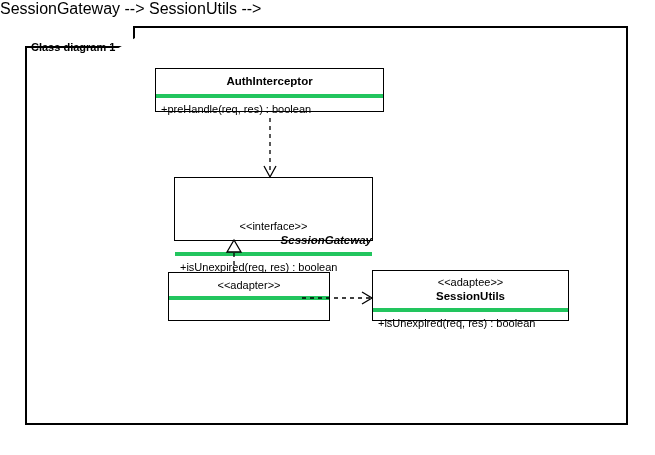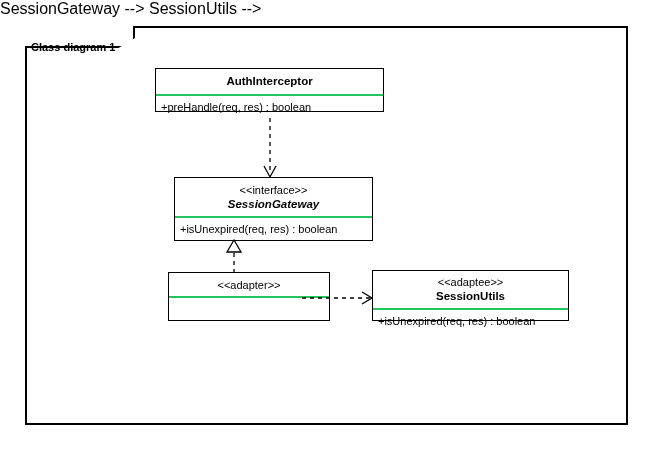--- a/index.html
+++ b/index.html
@@ -59,60 +59,61 @@
     position: absolute;
     box-sizing: border-box;
     border: 1px solid #000000;
     background: #ffffff;
   }
   .compartment {
     box-sizing: border-box;
     padding: 0;
   }
   .compartment + .compartment {
-    border-top: 2px solid #22c55e;
+    border-top: 4px solid #22c55e;
   }
   .stereotype {
     text-align: center;
     font-size: 11px;
     font-weight: normal;
     font-style: normal;
     color: #000000;
     line-height: 14px;
     white-space: nowrap;
   }
   .class-name {
     text-align: center;
     font-size: 11.5px;
     font-weight: bold;
     color: #000000;
     line-height: 15px;
     white-space: nowrap;
   }
   .class-name.italic {
     font-style: italic;
+    text-align: right;
   }
   .member {
     text-align: left;
     font-size: 11px;
     color: #000000;
     line-height: 15px;
     padding: 4px 0 4px 5px;
     white-space: nowrap;
   }
   .empty-compartment {
     height: 11px;
   }
 
   
   #box-authinterceptor { left: 155px; top: 68px;  width: 229px; height: 44px; }
   #box-authinterceptor .c1 { padding: 5px 0 5px 0; }
 
   #box-sessiongateway  { left: 174px; top: 177px; width: 199px; height: 64px; }
-  #box-sessiongateway .c1 { padding: 5px 0 4px 0; }
+  #box-sessiongateway .c1 { padding: 5px 0 4px 0; margin-top: 36px; }
 
   #box-sessionutilsadapter { left: 168px; top: 272px; width: 162px; height: 49px; }
   #box-sessionutilsadapter .c1 { padding: 5px 0 4px 0; }
 
   #box-sessionutils { left: 372px; top: 270px; width: 197px; height: 51px; }
   #box-sessionutils .c1 { padding: 4px 0 4px 0; }
 
   
   .connector {
     position: absolute;

